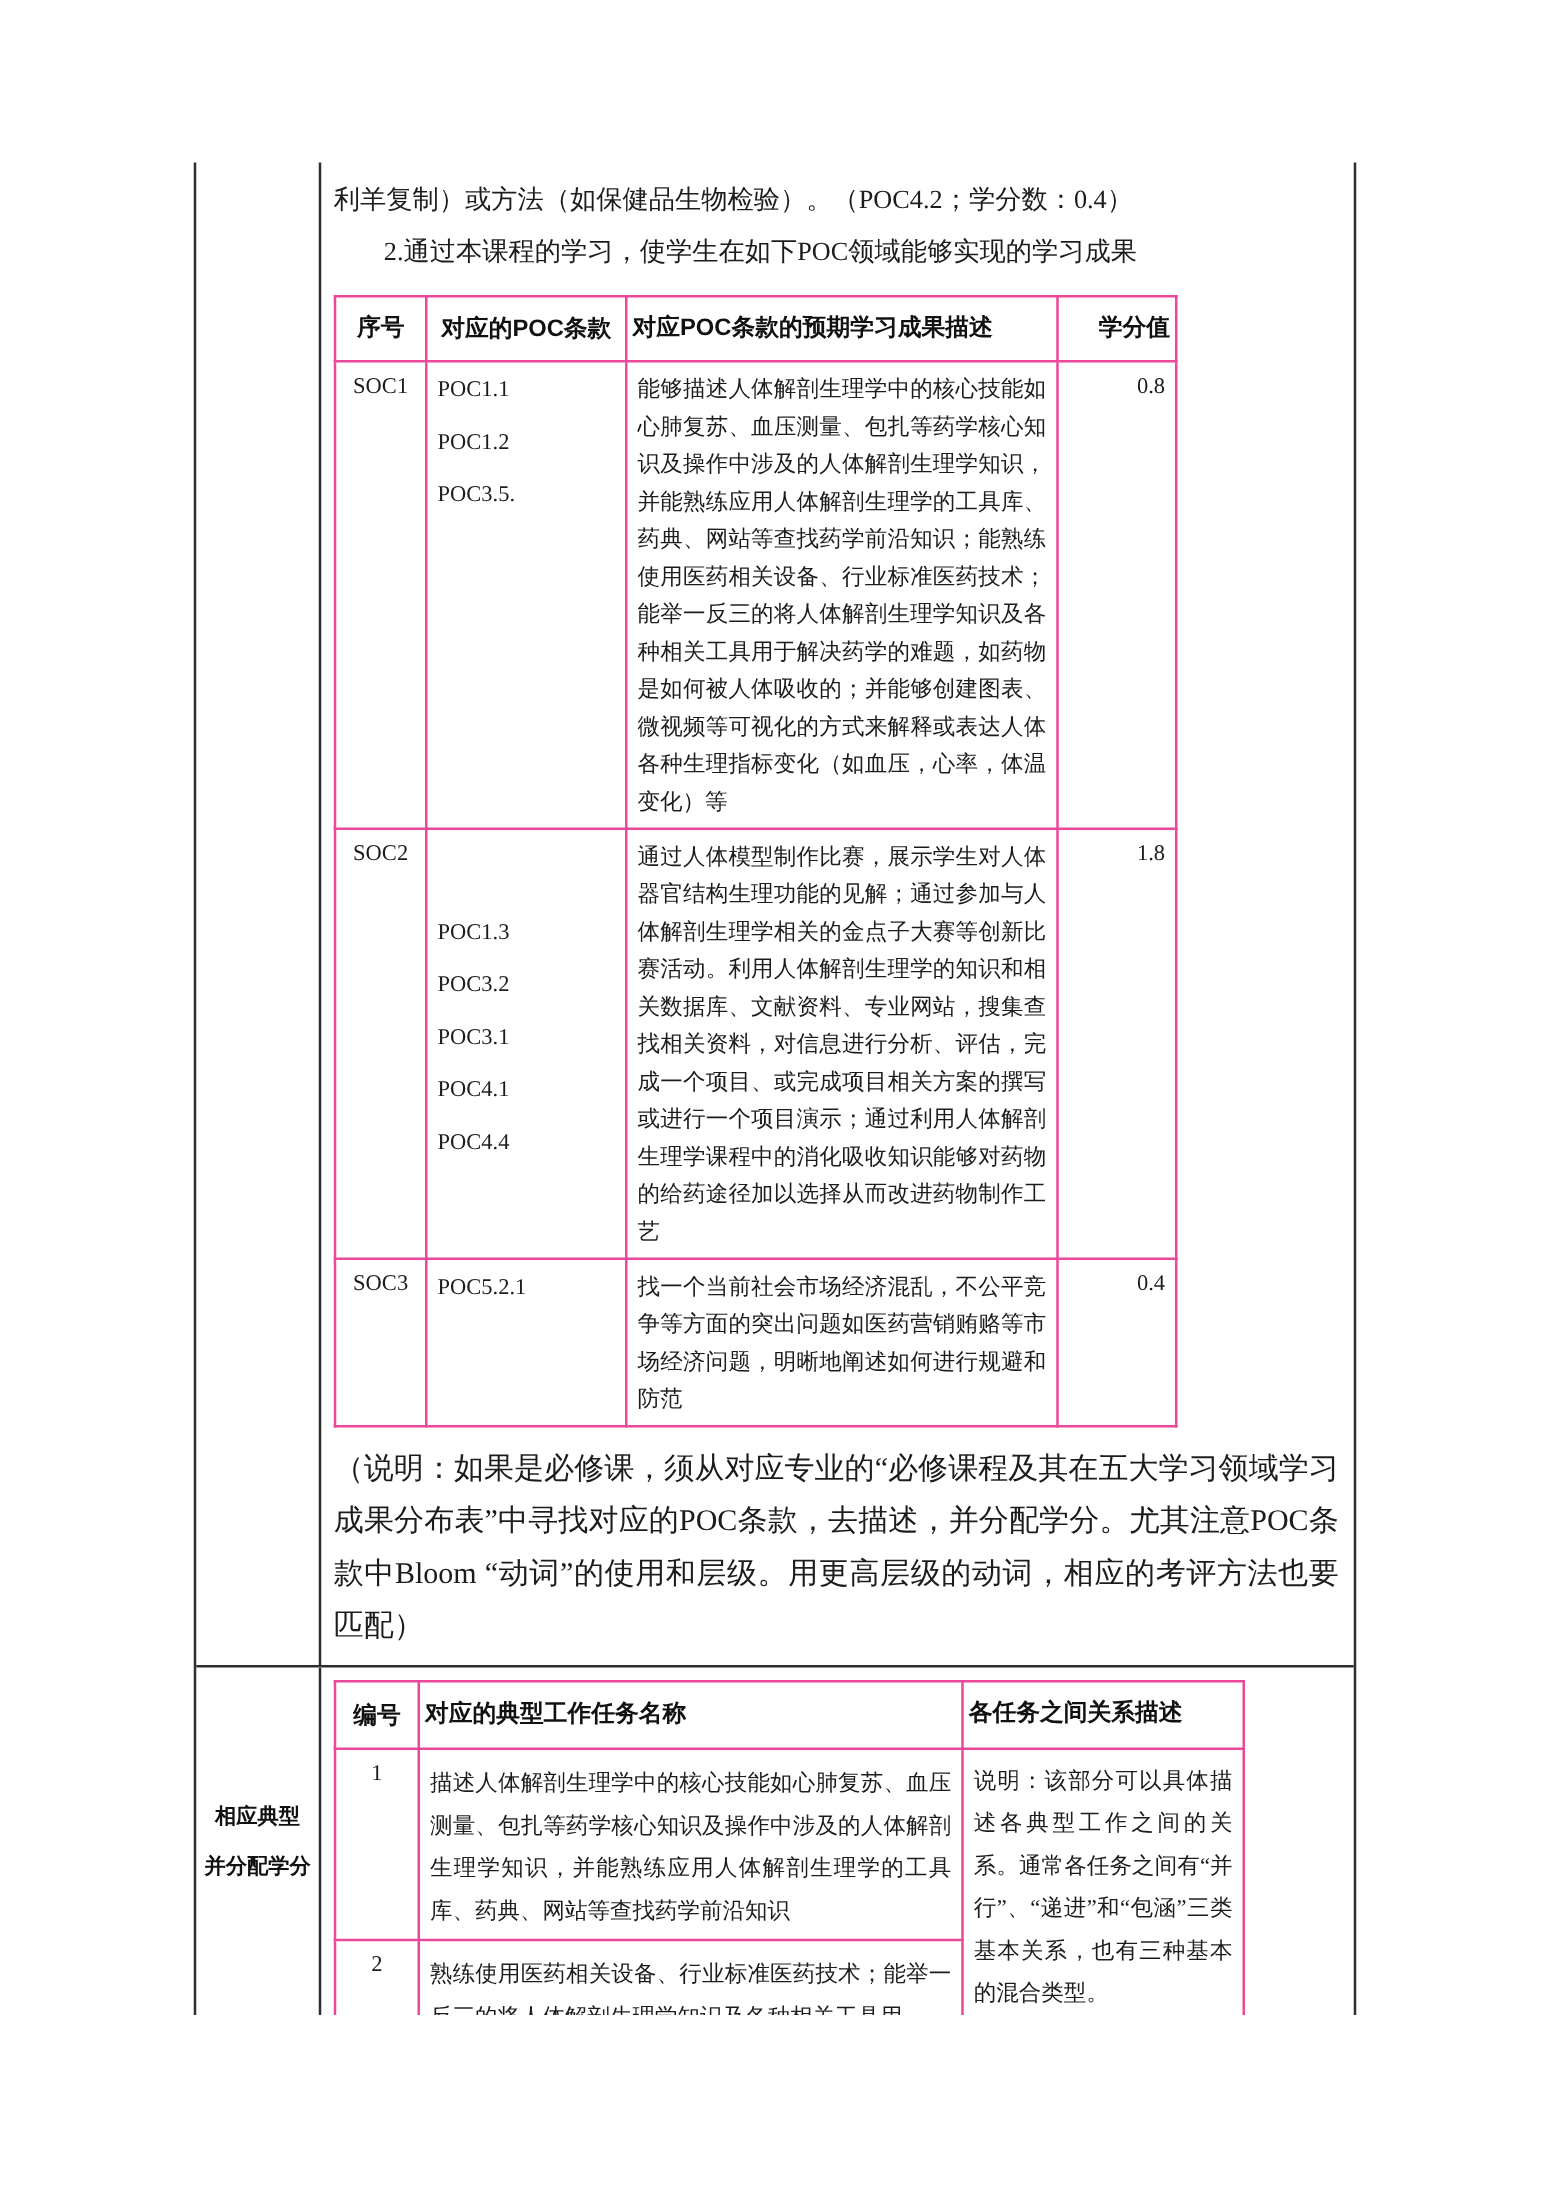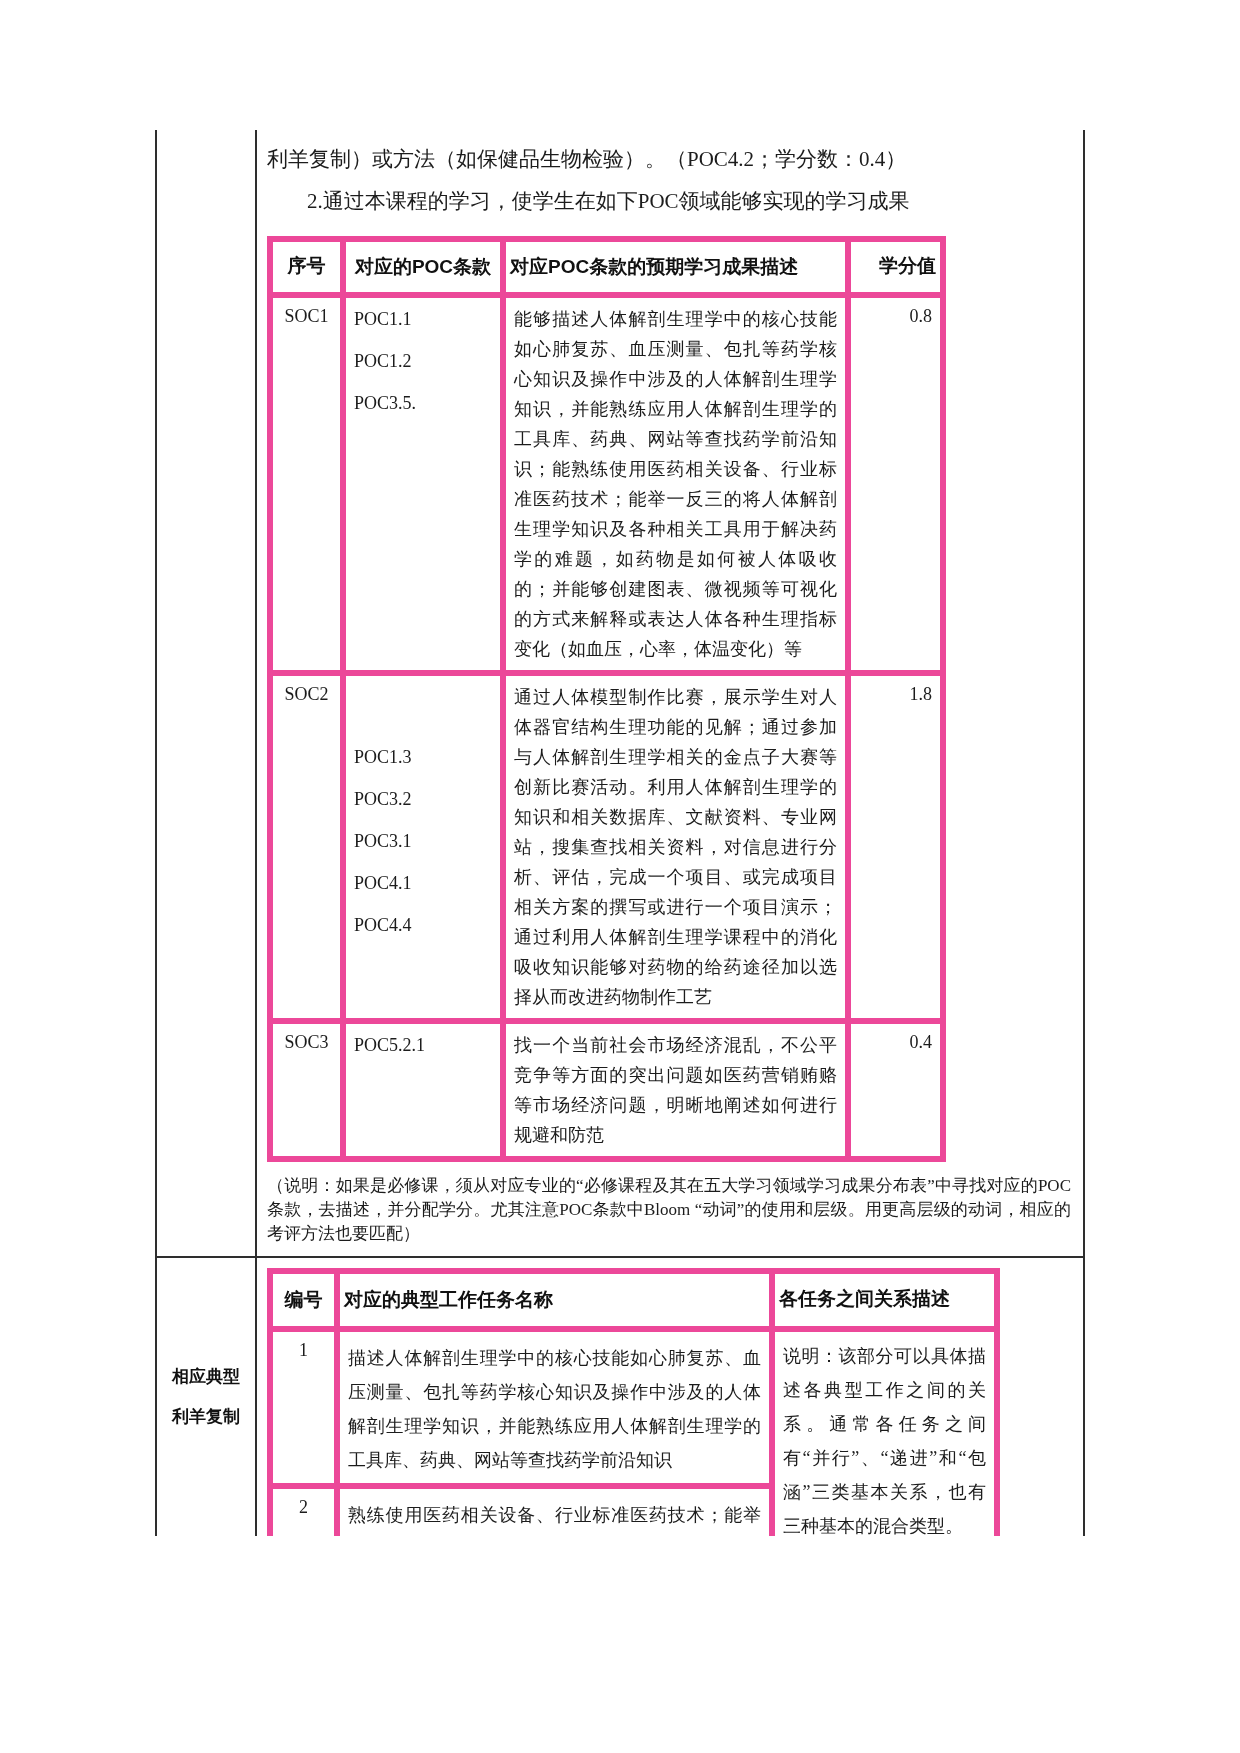--- a/index.html
+++ b/index.html
@@ -53,21 +53,21 @@
   .para.indent { margin-left: 40px; margin-bottom: 20px; }
 
   table {
     border-collapse: collapse;
     table-layout: fixed;
     font-size: 18px;
   }
   .soc-table { width: 673px; }
   .task-table { width: 673px; margin-top: 2px; }
   th, td {
-    border: 6px solid #ec4899;
+    border: 2px solid #ec4899;
     vertical-align: top;
     padding: 6px 8px;
   }
   th {
     font-family: "Liberation Sans", "DejaVu Sans", sans-serif;
     font-weight: bold;
     font-size: 19px;
     text-align: center;
     vertical-align: middle;
     padding: 10px 4px;
@@ -77,22 +77,22 @@
   .soc-table .c-poc  { width: 160px; }
   .soc-table .c-desc { width: 345px; text-align: justify; line-height: 30px; min-height: 90px; border-radius: 22px; }
   .soc-table .c-credit { width: 95px; text-align: right; padding-top: 8px; }
   .poc-line { line-height: 30px; margin-bottom: 12px; white-space: nowrap; }
   .c-poc.v-mid { vertical-align: middle; }
   .soc-table .r1 td { height: 330px; }
   .soc-table .r2 td { height: 304px; }
   .soc-table .r3 td { height: 98px; }
 
   .note {
-    font-size: 17px;
-    line-height: 24px;
+    font-size: 24px;
+    line-height: 42px;
     margin: 12px 0 0 0;
     text-align: justify;
   }
 
   .task-table .t-no   { width: 67px; text-align: center; padding-top: 8px; }
   .task-table .t-task { width: 435px; text-align: justify; line-height: 34px; padding-top: 9px; }
   .task-table .t-rel  { width: 225px; text-align: justify; line-height: 34px; padding-top: 7px; }
   .task-table th { padding: 9px 4px; }
   .task-table .rowA td { height: 146px; }
 </style>
@@ -152,21 +152,21 @@
       </table>
 
       <p class="note">（说明：如果是必修课，须从对应专业的“必修课程及其在五大学习领域学习成果分布表”中寻找对应的POC条款，去描述，并分配学分。尤其注意POC条款中Bloom “动词”的使用和层级。用更高层级的动词，相应的考评方法也要匹配）</p>
     </div>
   </div>
 
   <div class="outer-row row2">
     <div class="left-col">
       <div class="left-label">
         <div>相应典型</div>
-        <div>利羊复制</div>
+        <div>并分配学分</div>
       </div>
     </div>
     <div class="right-col">
       <table class="task-table">
         <thead>
           <tr>
             <th class="t-no">编号</th>
             <th class="t-task">对应的典型工作任务名称</th>
             <th class="t-rel">各任务之间关系描述</th>
           </tr>

